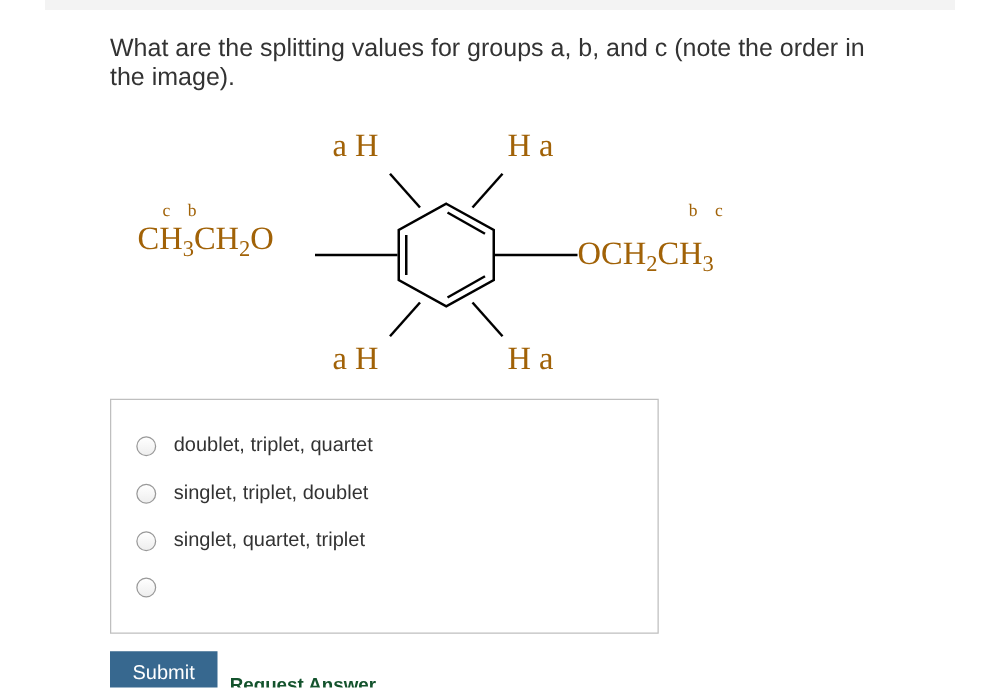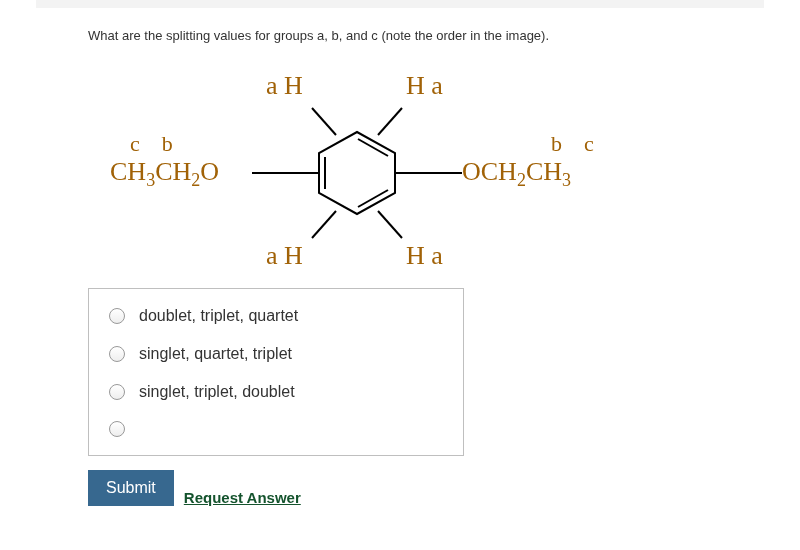--- a/index.html
+++ b/index.html
@@ -12,47 +12,47 @@
     }
     .top-bar {
       background: #f3f3f3;
       height: 8px;
       margin: 0 36px;
     }
     .content {
       padding: 20px 88px 0 88px;
     }
     .question-text {
-      font-size: 13px;
+      font-size: 20px;
       color: #333;
       margin-bottom: 6px;
     }
     .structure {
       position: relative;
       width: 500px;
       height: 215px;
       margin-bottom: 24px;
     }
     .ring {
       position: absolute;
       left: 224px;
       top: 79px;
     }
     .label {
       position: absolute;
       font-family: "Times New Roman", serif;
       color: #a16207;
     }
     .serif-lg { font-size: 26px; }
-    .serif-md { font-size: 22px; }
+    .serif-md { font-size: 14px; }
     .subs { font-size: 18px; vertical-align: sub; }
     .options-box {
       border: 1px solid #bfbfbf;
-      width: 376px;
-      padding: 8px 20px;
+      width: 439px;
+      padding: 18px 20px;
       margin-bottom: 14px;
     }
     .option-row {
       display: flex;
       align-items: center;
       gap: 14px;
       padding: 10px 0;
     }
     .radio {
       width: 16px;
@@ -118,39 +118,39 @@
 
       <line x1="290" y1="162" x2="314" y2="189" stroke="#000" stroke-width="2"></line>
     </svg>
 
     <div class="label serif-lg" style="left:178px; top:22px;">a H</div>
     <div class="label serif-lg" style="left:318px; top:22px;">H a</div>
 
     <div class="label serif-md" style="left:42px; top:82px; white-space:pre;">c    b</div>
     <div class="label serif-md" style="left:415px; top:82px; white-space:pre;margin-left:48px;">b    c</div>
 
-    <div class="label serif-lg" style="left:22px; top:108px;text-align:center;">CH<sub class="subs">3</sub>CH<sub class="subs">2</sub>O</div>
+    <div class="label serif-lg" style="left:22px; top:96px;text-align:center;">CH<sub class="subs">3</sub>CH<sub class="subs">2</sub>O</div>
     <div class="label serif-lg" style="left:374px; top:108px;text-align:center;">OCH<sub class="subs">2</sub>CH<sub class="subs">3</sub></div>
 
     <div class="label serif-lg" style="left:178px; top:192px;">a H</div>
     <div class="label serif-lg" style="left:318px; top:192px;">H a</div>
   </div>
 
   <div class="options-box">
     <div class="option-row">
       <div class="radio"></div>
       <div class="option-label">doublet, triplet, quartet</div>
     </div>
     <div class="option-row">
       <div class="radio"></div>
-      <div class="option-label">singlet, quartet, triplet</div>
+      <div class="option-label">singlet, triplet, doublet</div>
     </div>
     <div class="option-row">
       <div class="radio"></div>
-      <div class="option-label">singlet, triplet, doublet</div>
+      <div class="option-label">singlet, quartet, triplet</div>
     </div>
     <div class="option-row">
       <div class="radio"></div>
     </div>
   </div>
 
   <div class="actions">
     <button class="submit-btn">Submit</button>
     <a class="request-link">Request Answer</a>
   </div>

